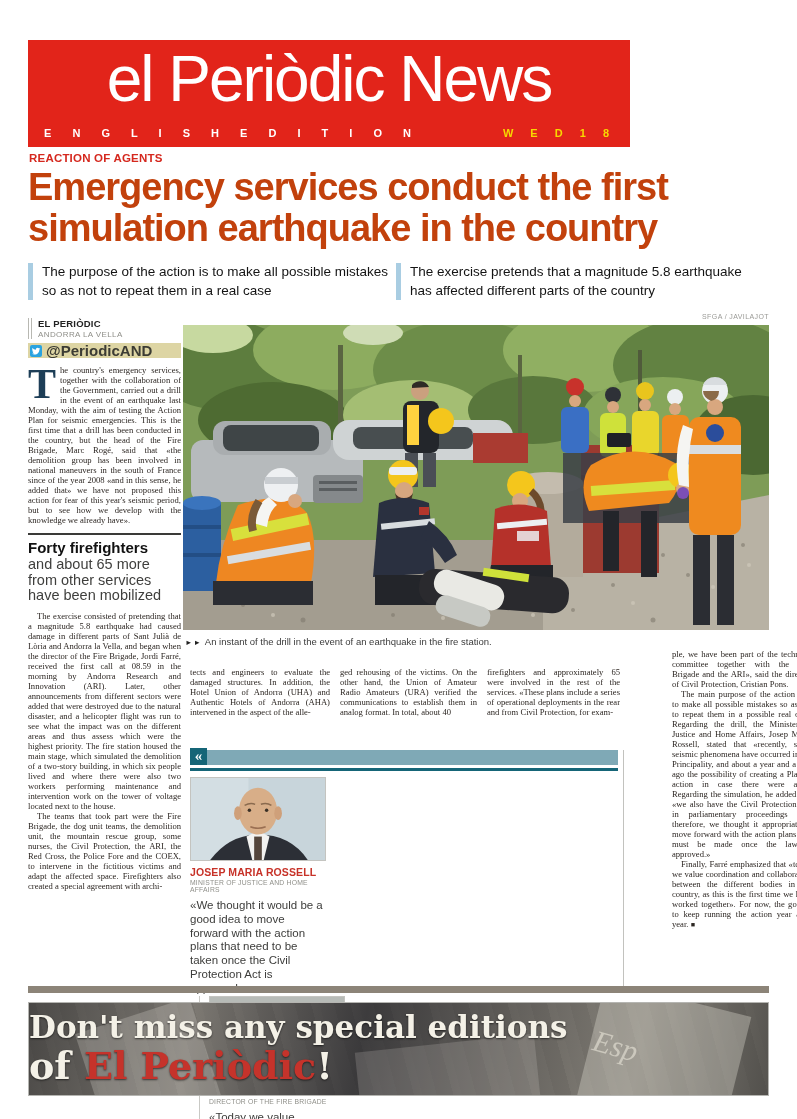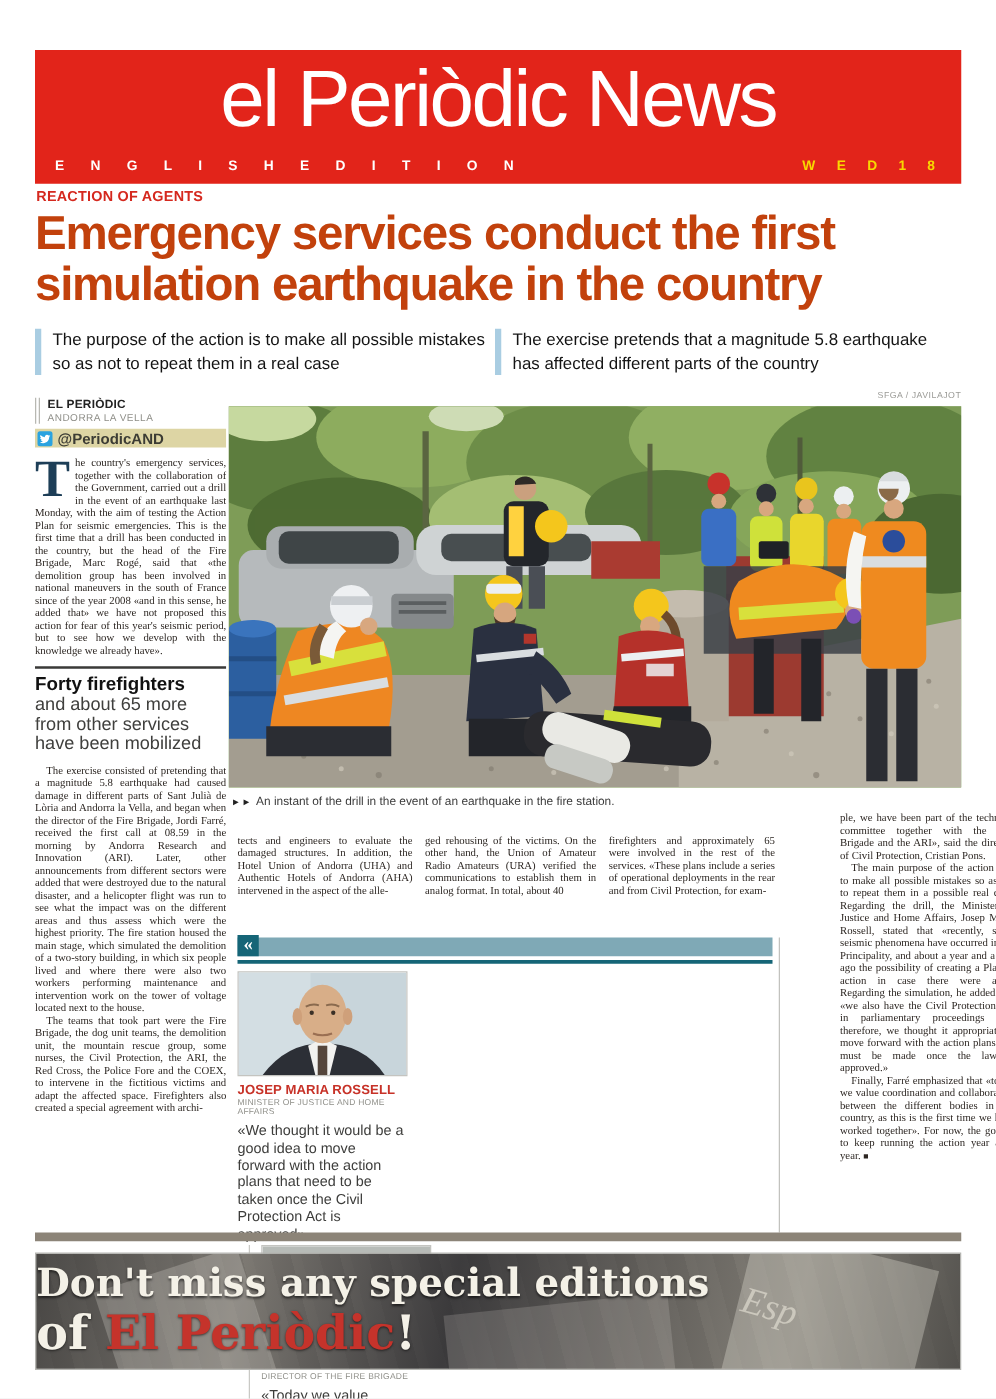--- a/index.html
+++ b/index.html
@@ -1,20 +1,20 @@
 <!DOCTYPE html>
 <html><head>
 <meta charset="utf-8">
 <style>
   html,body{margin:0;padding:0;background:#e9e9e9;}
   .page{position:relative;width:797px;height:1119px;background:#ffffff;margin:0 auto;
         font-family:"Liberation Sans",sans-serif;overflow:hidden;}
 
   
-  .masthead{position:absolute;left:28px;top:40px;width:741px;height:107px;background:#e2241a;}
+  .masthead{position:absolute;left:28px;top:40px;width:602px;height:107px;background:#e2241a;}
   .mast-title{position:absolute;left:0;right:0;top:2px;text-align:center;color:#fff;
 ryy              font-weight:bold;font-size:64px;letter-spacing:-2px;white-space:nowrap;}
   .mast-edition{position:absolute;left:16px;bottom:8px;color:#fff;font-weight:bold;
               font-size:11px;letter-spacing:9px;margin-top:48px;}
   .mast-date{position:absolute;right:14px;bottom:8px;color:#f8d800;font-weight:bold;
               font-size:11px;letter-spacing:7px;}
 
   
   .kicker{position:absolute;left:29px;top:152px;color:#d5281e;font-weight:bold;font-size:11.5px;letter-spacing:.2px;}
   .headline{position:absolute;left:28px;top:167px;width:741px;color:#c2410c;font-weight:bold;
@@ -25,21 +25,21 @@
 
   
   .content{position:absolute;left:28px;top:318px;width:741px;height:668px;}
 
   .leftcol{position:absolute;left:0;top:0;width:153px;height:668px;overflow:hidden;}
   .byline-src{border-left:4px double #b8b8b2;padding-left:6px;}
   .byline-name{font-size:9.5px;font-weight:bold;color:#222;letter-spacing:.2px;}
   .byline-loc{font-size:8px;color:#8f8f89;letter-spacing:.4px;margin-top:1px;}
   .tw-bar{margin-top:4px;height:15px;background:#ddd5a4;display:flex;align-items:center;gap:4px;padding-left:2px;}
   .tw-ic{width:12px;height:12px;background:#2aa3e0;border-radius:2px;display:flex;align-items:center;justify-content:center;flex:0 0 auto;}
-  .tw-handle{font-size:12px;font-weight:bold;color:#3c3c34;}
+  .tw-handle{font-size:15px;font-weight:bold;color:#3c3c34;}
 
   .bodytext{font-family:"Liberation Serif",serif;font-size:8.6px;line-height:10px;
             color:#2c2622;text-align:justify;}
   .p1{margin-top:7px;}
   .dropcap{float:left;font-family:"Liberation Serif",serif;font-weight:bold;font-size:42px;
            line-height:34px;color:#1d3e57;padding:2px 4px 0 0;}
   .indent{text-indent:9px;margin-top:0;}
   .lc-divider{height:2px;background:#3a3a38;margin:8px 0 4px 0;}
   .subhead-bold{display:block;font-size:15px;line-height:17px;font-weight:bold;color:#111;}
   .subhead-rest{display:block;font-size:14.5px;line-height:15.5px;color:#3f3f3d;margin-top:1px;margin-bottom:7px;}

